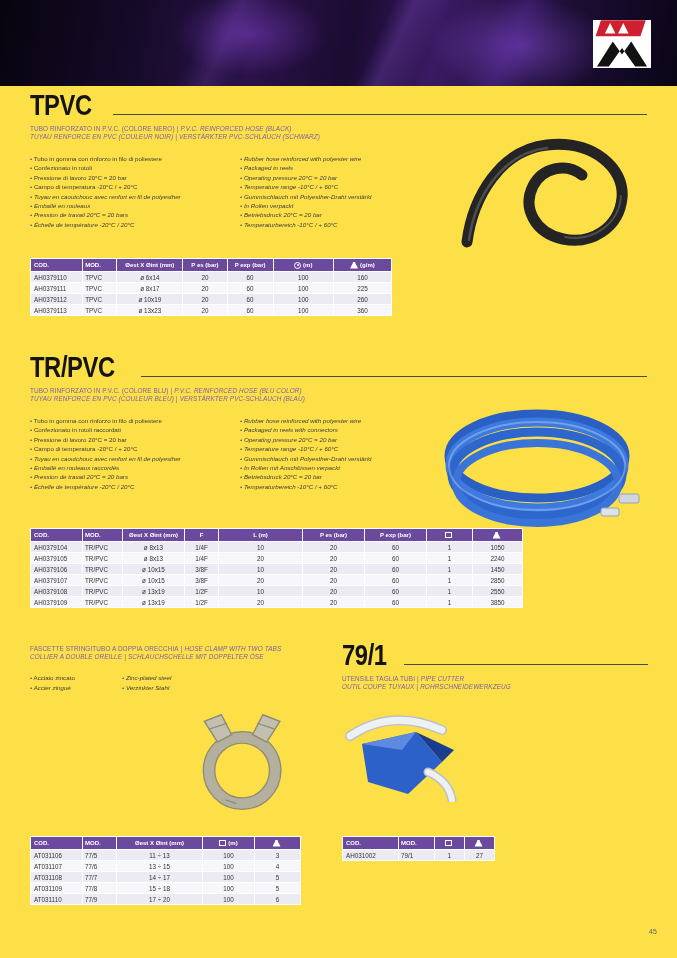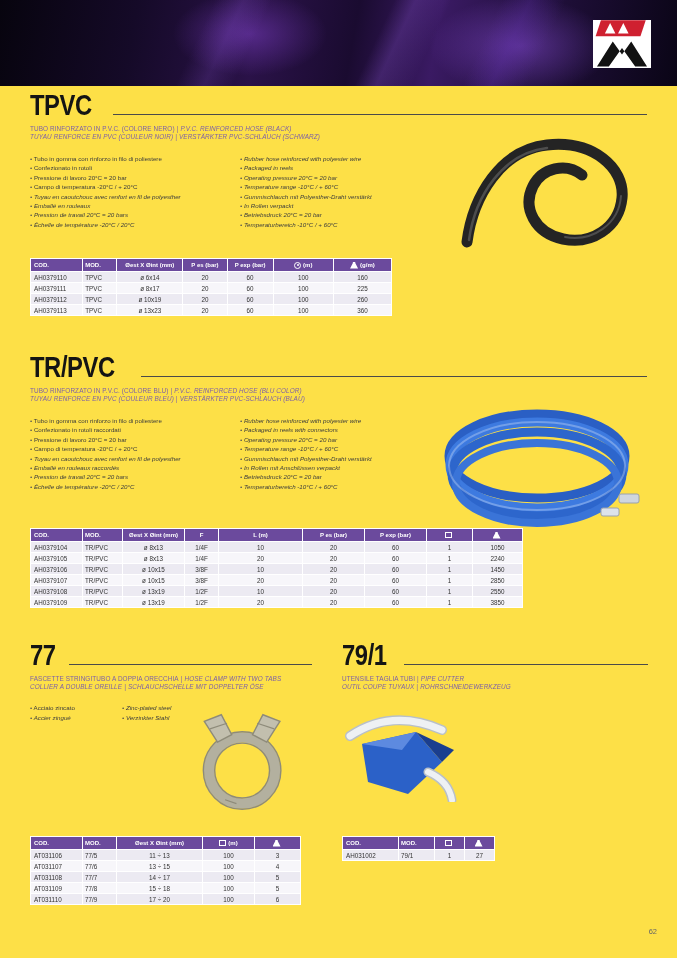--- a/index.html
+++ b/index.html
@@ -332,24 +332,20 @@
             <td>20</td>
             <td>60</td>
             <td>1</td>
             <td>3850</td>
           </tr>
         </tbody>
     </table>
   </section>
 
   <section class="sec sec-77">
-    <div class="title-row">
-      <h1>77</h1>
-      <div class="rule"></div>
-    </div>
     <div class="subtitle">
       <div>
         <span>FASCETTE STRINGITUBO A DOPPIA ORECCHIA</span><span class="s-sep">|</span><span class="it">HOSE CLAMP WITH TWO TABS</span>
       </div>
       <div class="it">
         <span>COLLIER A DOUBLE OREILLE</span><span class="s-sep">|</span><span>SCHLAUCHSCHELLE MIT DOPPELTER ÖSE</span>
       </div>
     </div>
     <ul class="bullets-grid">
         <li>Acciaio zincato</li>
@@ -456,14 +452,14 @@
           <tr>
             <td>AH031002</td>
             <td>79/1</td>
             <td>1</td>
             <td>27</td>
           </tr>
         </tbody>
     </table>
   </section>
 
-  <div class="page-number">62</div>
+  <div class="page-number">45</div>
 </div>
 
 </body></html>

